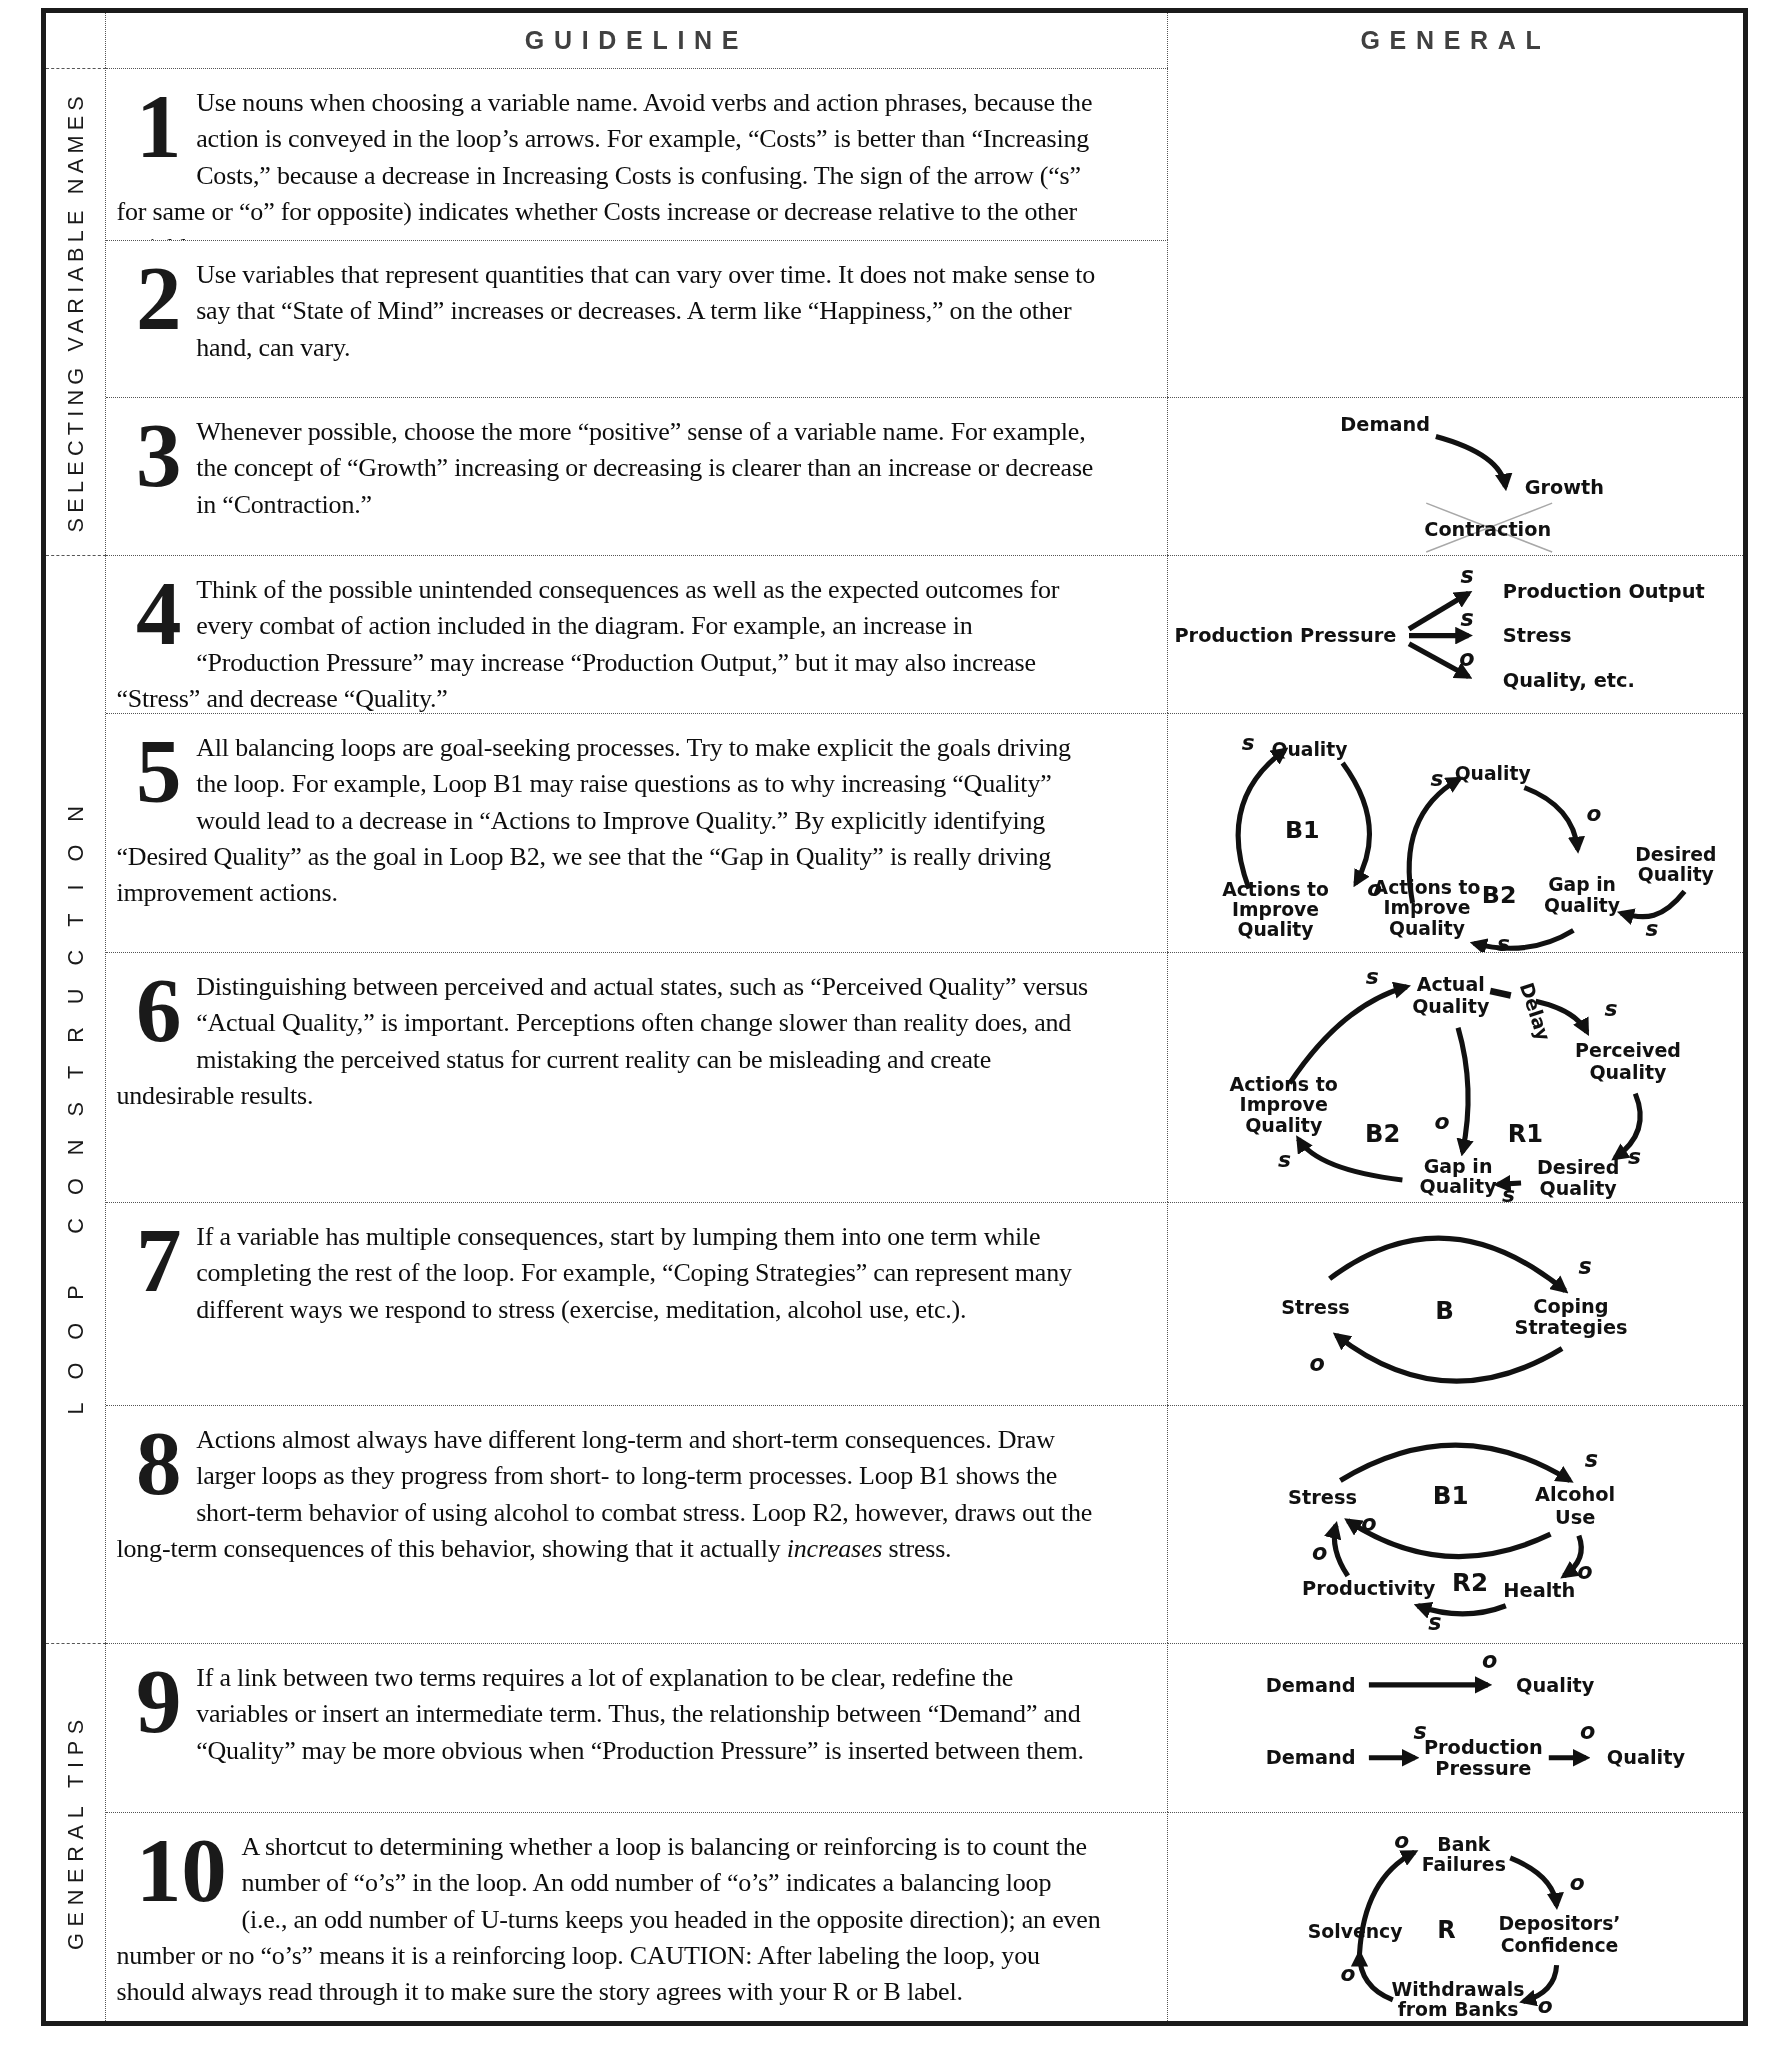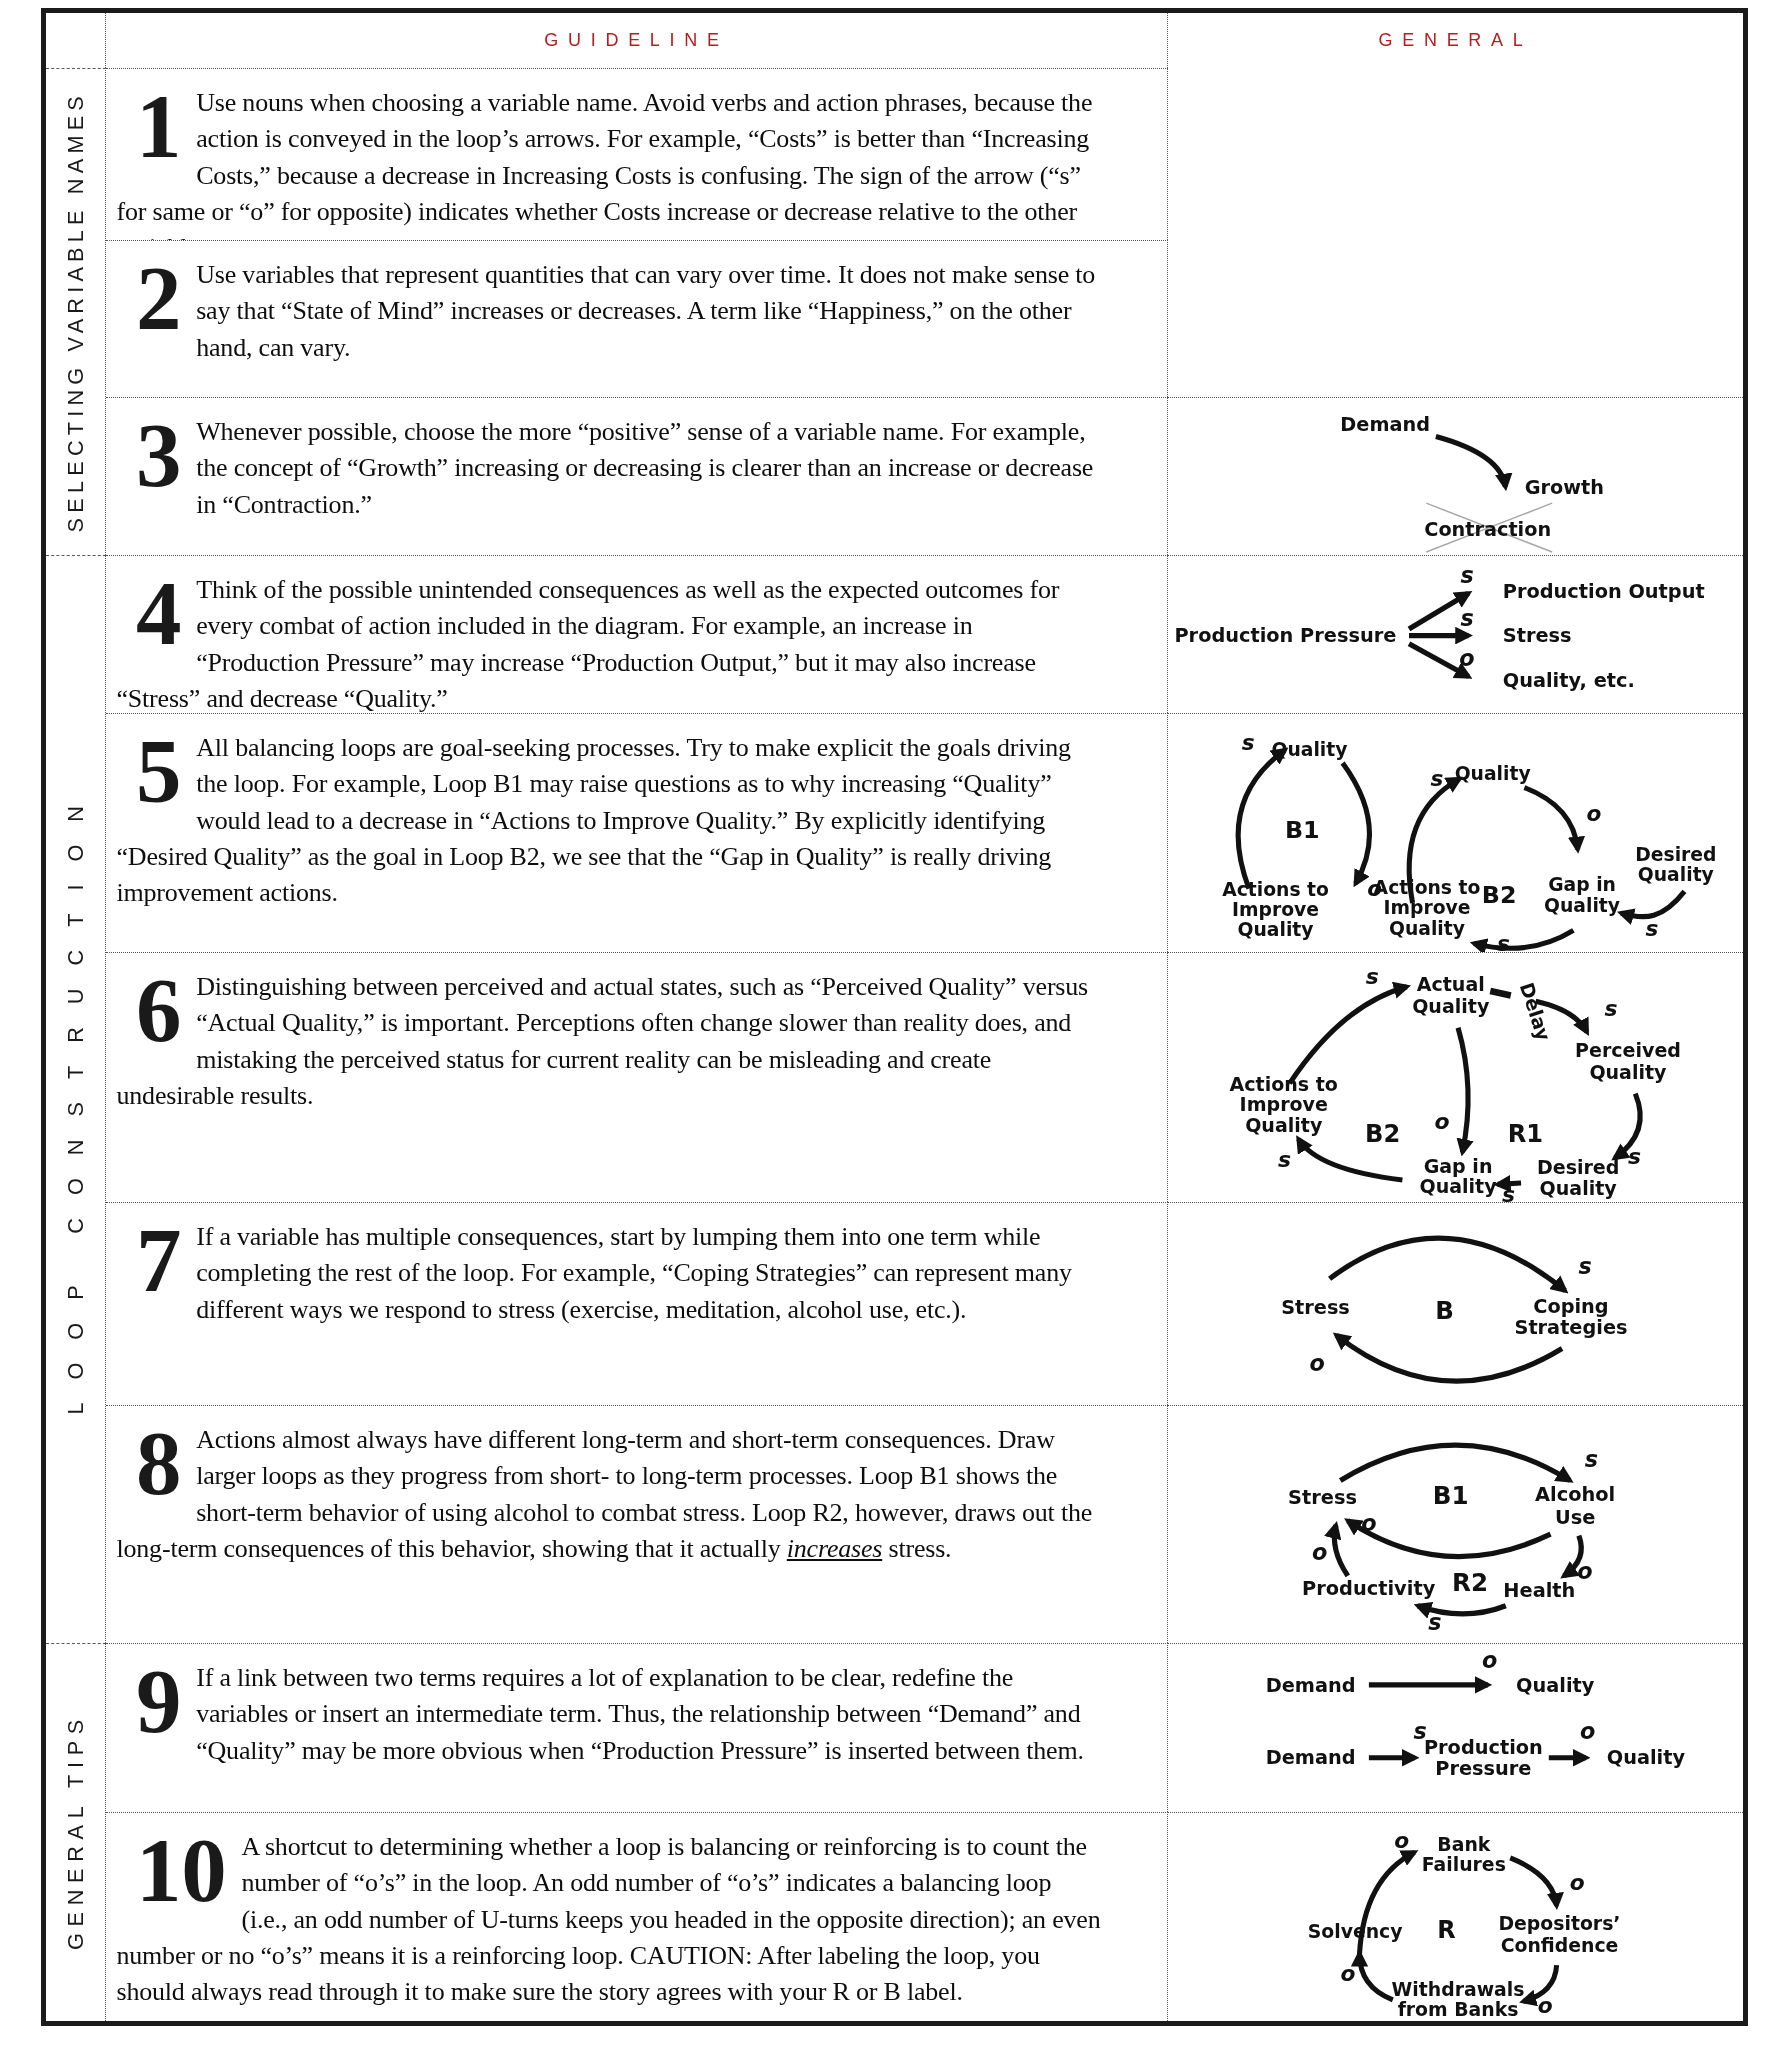--- a/index.html
+++ b/index.html
@@ -5,22 +5,22 @@
   html,body{margin:0;padding:0;background:#fff;}
   body{width:1773px;height:2066px;position:relative;font-family:"Liberation Serif",serif;color:#101010;}
   .table{
     position:absolute;left:41px;top:7.5px;width:1707px;height:2018px;
     border:5.2px solid #1b1b1b;box-sizing:border-box;background:#fff;
     display:grid;
     grid-template-columns:60px 1062px 1fr;
     grid-template-rows:55px 172px 157px 158px 158px 239px 250px 203px 238px 169px 1fr;
   }
   .hcell{display:flex;align-items:center;justify-content:center;
-    font-family:"Liberation Sans",sans-serif;font-size:18px;letter-spacing:9.7px;
-    color:#b91c1c;font-weight:400;}
+    font-family:"Liberation Sans",sans-serif;font-size:25px;letter-spacing:9.7px;
+    color:#404040;font-weight:700;}
   .bdot-r{border-right:1.5px dotted #555;}
   .bdot-t{border-top:1.5px dotted #555;}
   .bdash-t{border-top:1.5px dashed #555;}
   .sb{display:flex;align-items:center;justify-content:center;}
   .sb span{
     writing-mode:vertical-rl;transform:rotate(180deg);
     font-family:"Liberation Sans",sans-serif;font-size:21.7px;color:#1a1a1a;
     white-space:nowrap;
   }
   .sp1 span{letter-spacing:5.2px;}
@@ -35,21 +35,21 @@
     margin:7.5px 15px 3px 19.4px;font-family:"Liberation Serif",serif;color:#1a1a1a;
   }
   .e{display:flex;align-items:center;justify-content:center;overflow:hidden;}
   .e svg{width:100%;height:100%;display:block;}
   .dl{font-family:"DejaVu Sans",sans-serif;font-weight:bold;font-size:26px;fill:#111;}
   .dm{font-family:"DejaVu Sans",sans-serif;font-weight:bold;font-style:italic;font-size:30px;fill:#111;}
   .dloop{font-family:"DejaVu Sans",sans-serif;font-weight:bold;font-size:33px;fill:#111;}
   .arr{stroke:#111;stroke-width:7;fill:none;marker-end:url(#ah);}
   .lnk{stroke:#111;stroke-width:9;fill:none;}
   .xline{stroke:#a8a8a8;stroke-width:2;}
-  i{font-style:italic;text-decoration:underline;}
+  i{font-style:italic;}
 </style>
 </head>
 <body>
 
 <svg width="0" height="0" style="position:absolute">
   <defs>
     <marker id="ah" viewBox="0 0 10 10" refX="7.5" refY="5" markerWidth="3.4" markerHeight="3.4" orient="auto">
       <path d="M0,0 L10,5 L0,10 z" fill="#111"></path>
     </marker>
   </defs>

